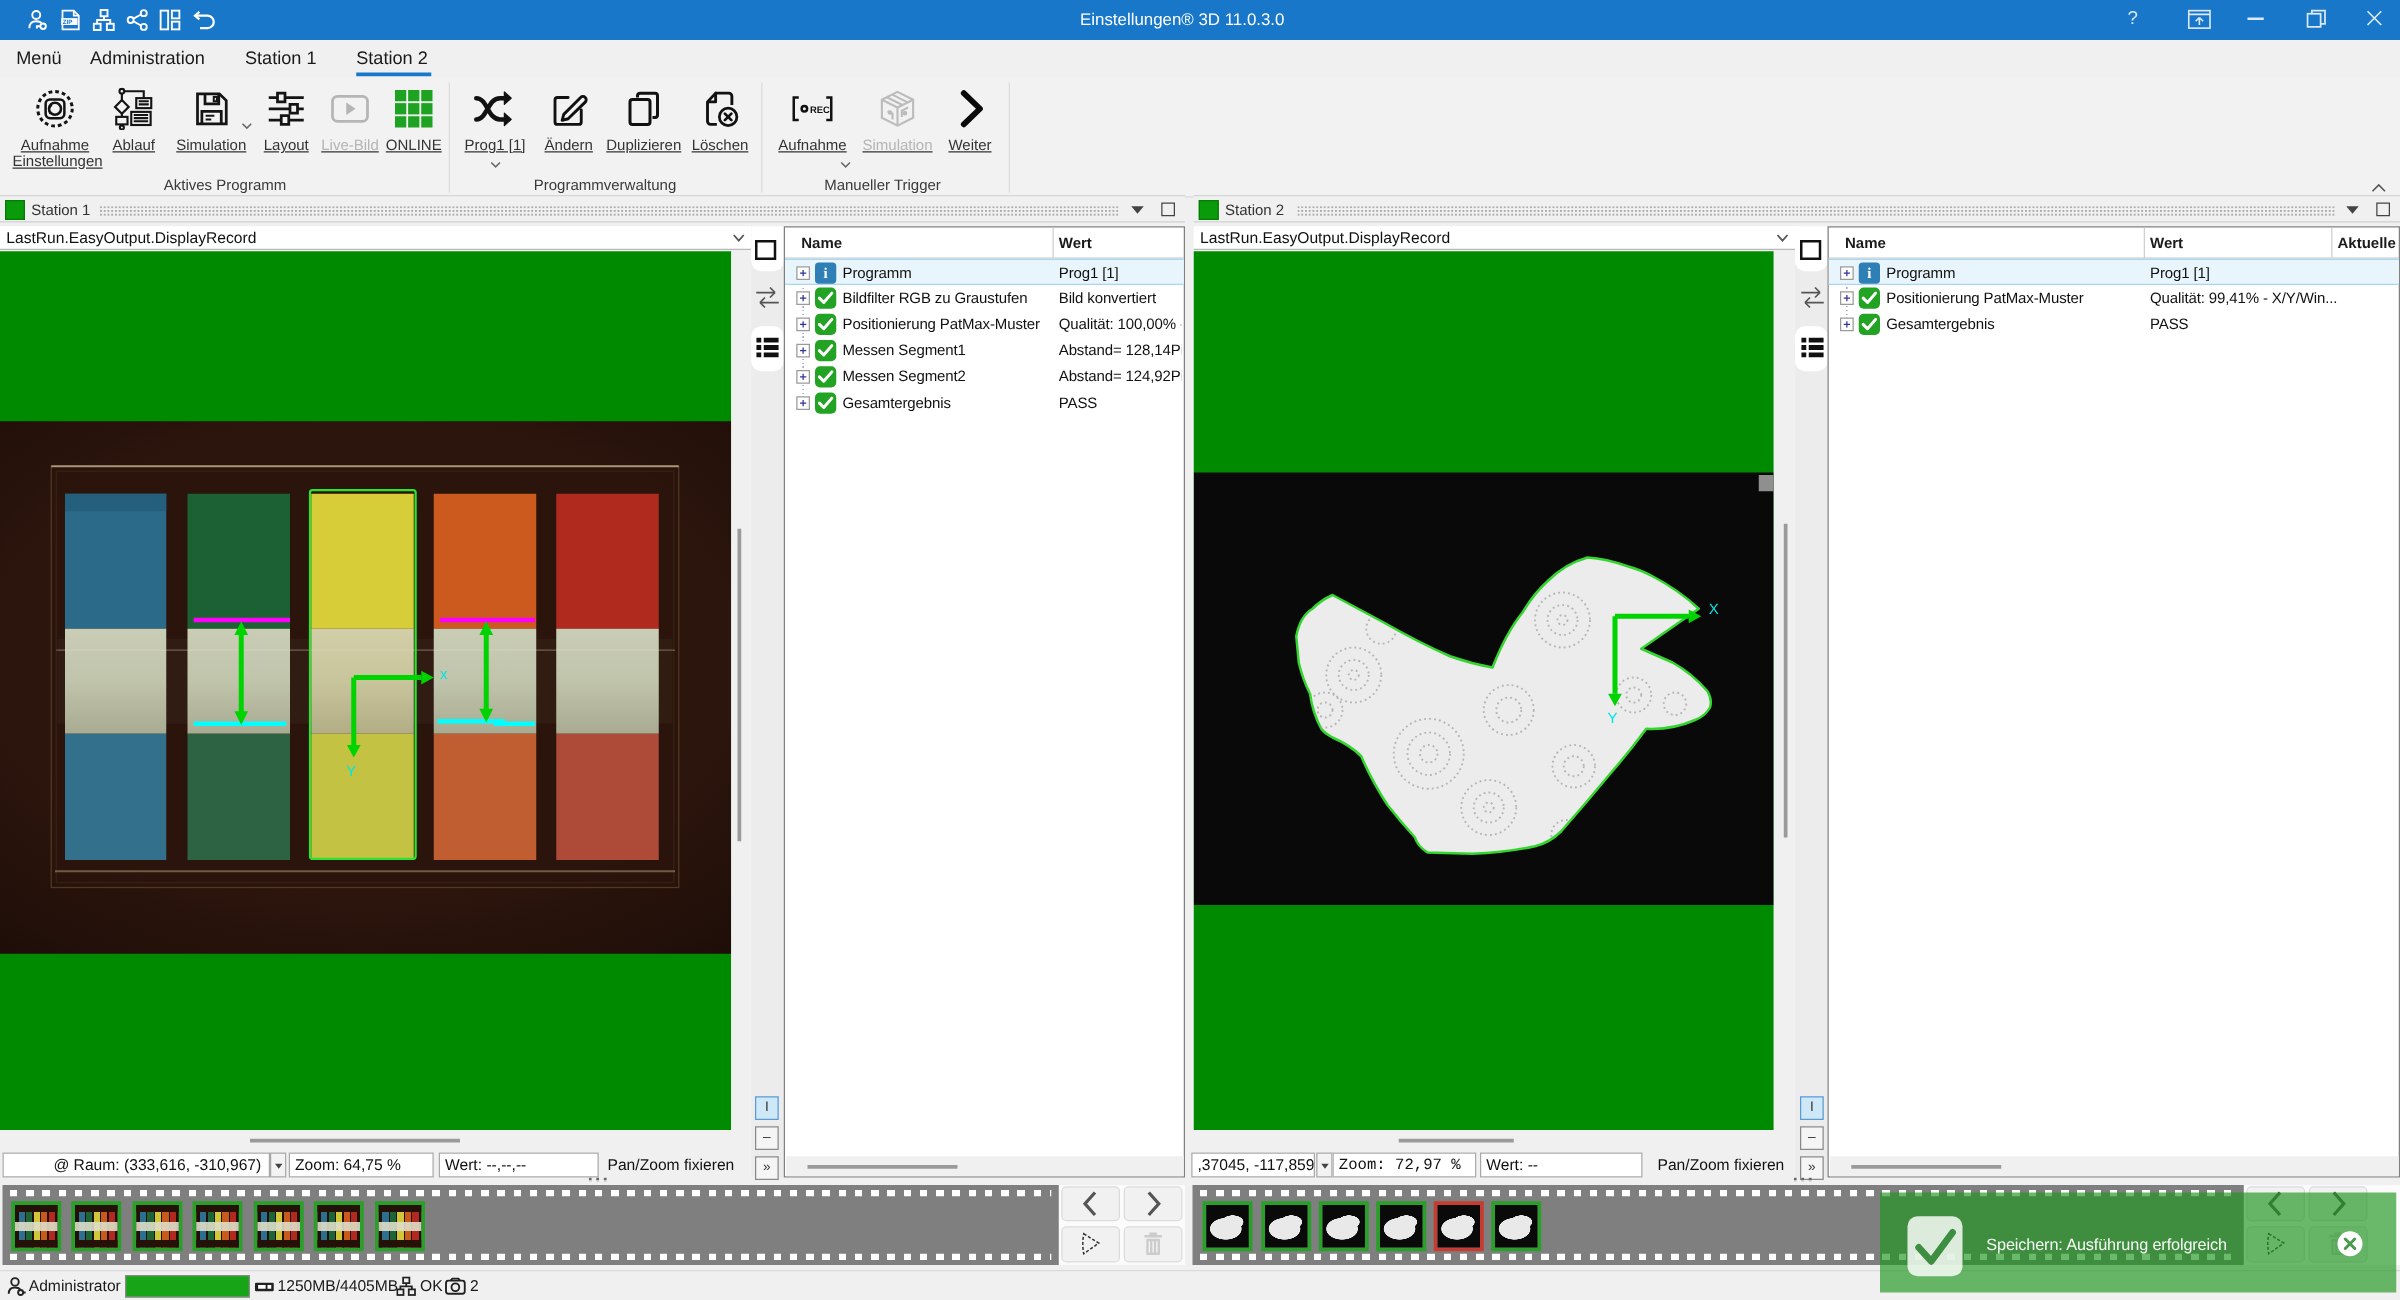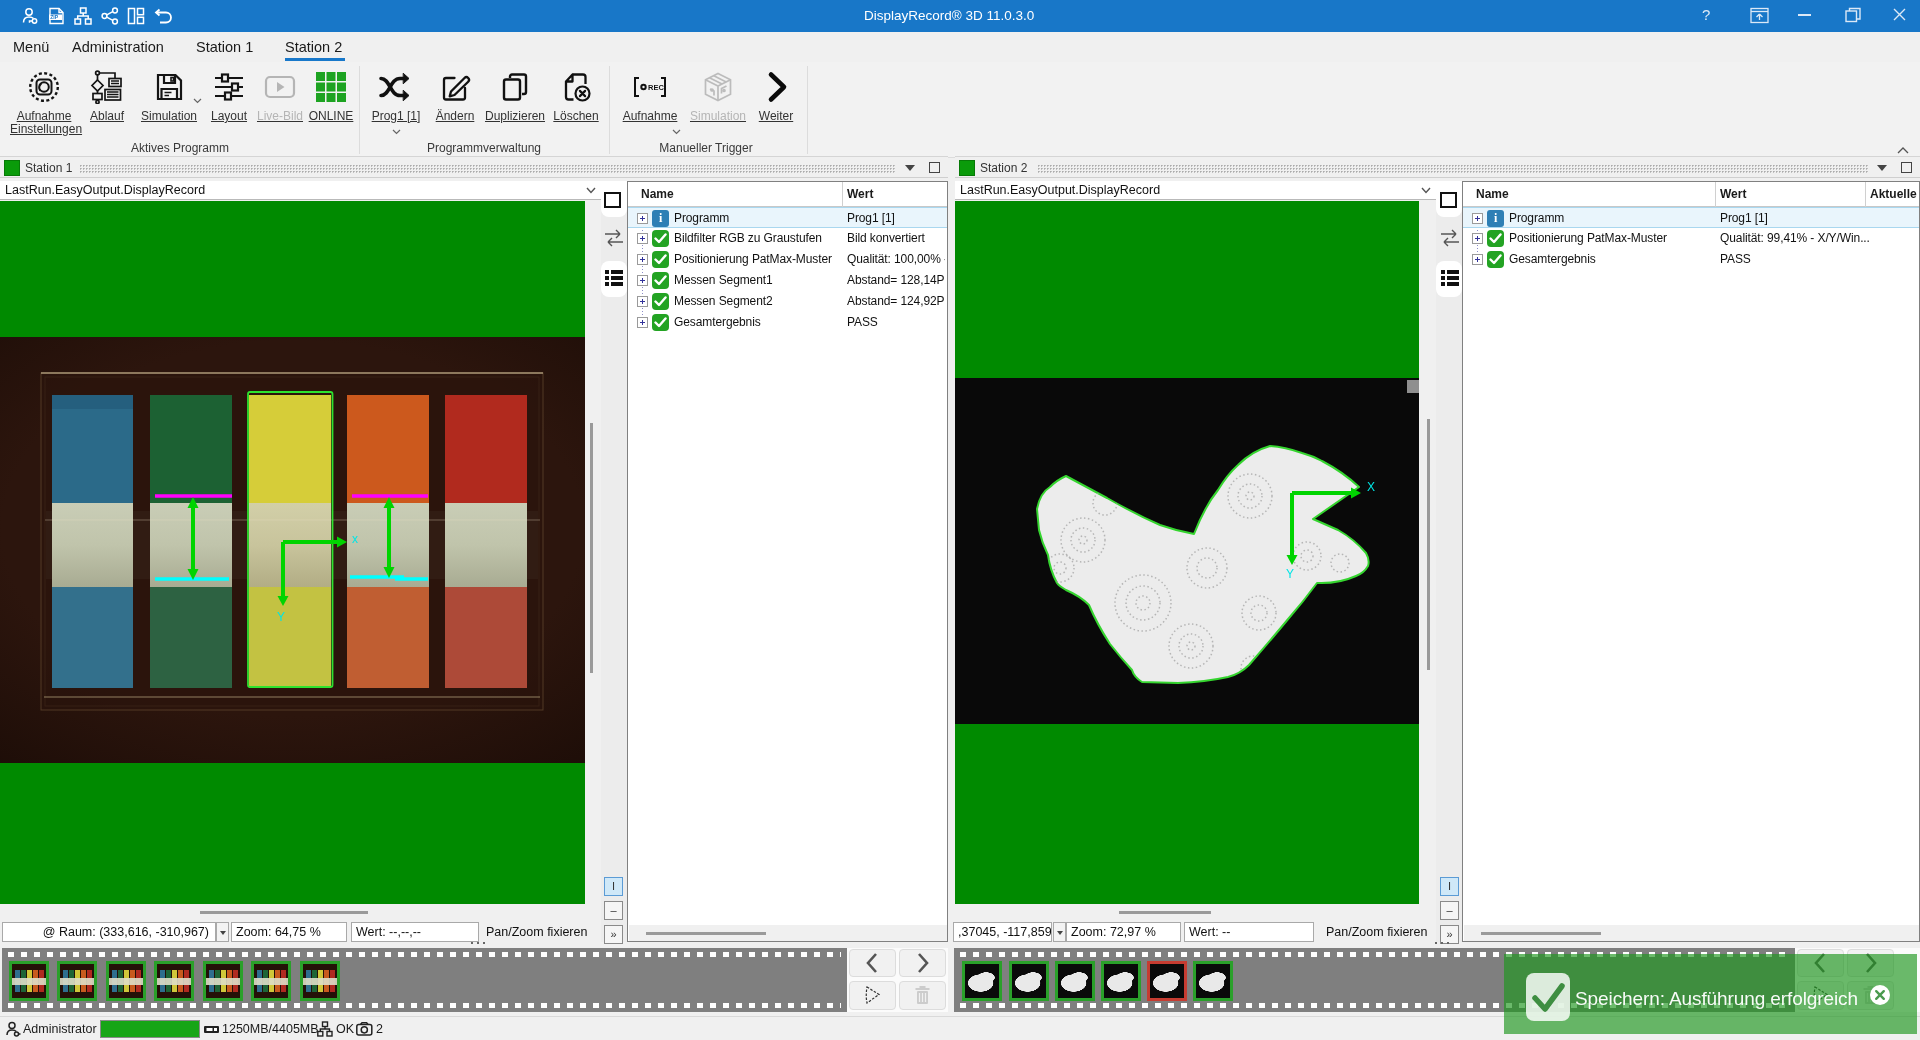--- a/index.html
+++ b/index.html
@@ -90,21 +90,21 @@
       #0a0a0a; }
 
   .navbtn { position:absolute; width:47px; height:28px; background:#f1f1f1; border:1px solid #dcdcdc; border-radius:4px; }
 
   
   .statusbar { position:absolute; left:0; top:1016px; width:1920px; height:24px; background:#f0f0f0; border-top:1px solid #d9d9d9; font-size:12.5px; color:#1a1a1a; }
 
   
   .toast { position:absolute; left:1504px; top:954px; width:413px; height:80px; background:rgba(30,150,30,0.66); }
   .toast .ck { position:absolute; left:22px; top:19px; width:44px; height:48px; background:rgba(255,255,255,.82); border-radius:8px; }
-  .toast .txt { position:absolute; left:71px; top:34px; font-size:19px; letter-spacing:-0.1px; color:rgba(255,255,255,.96); }
+  .toast .txt { position:absolute; left:85px; top:34px; font-size:13px; letter-spacing:-0.1px; color:rgba(255,255,255,.96); }
   .toast .x { position:absolute; left:366px; top:31px; width:20px; height:20px; border-radius:50%; background:#fff; }
 </style>
 </head>
 <body>
 <div id="app">
 
   <div class="titlebar">
     <svg class="tbi" style="left:21px;" width="18" height="18" viewBox="0 0 18 18" fill="none" stroke="#fff" stroke-width="1.5">
       <circle cx="8" cy="5" r="3.2"></circle>
       <path d="M2.5 15.5 Q2.5 10 8 10 Q11 10 12.5 11.5"></path>
@@ -131,21 +131,21 @@
     </svg>
     <svg class="tbi" style="left:127px;" width="18" height="18" viewBox="0 0 18 18" fill="none" stroke="#fff" stroke-width="1.5">
       <rect x="1.5" y="1.5" width="6" height="15"></rect>
       <rect x="10.5" y="1.5" width="6" height="6.2"></rect>
       <rect x="10.5" y="10.3" width="6" height="6.2"></rect>
     </svg>
     <svg class="tbi" style="left:154px;" width="19" height="18" viewBox="0 0 19 18" fill="none" stroke="#fff" stroke-width="1.8">
       <path d="M5.5 2.5 L2 5.5 L5.5 8.5"></path>
       <path d="M2.5 5.5 H12 A5 5 0 0 1 12 15.5 H6"></path>
     </svg>
-    <div class="tb-title">DisplayRecord® 3D 11.0.3.0</div>
+    <div class="tb-title">Einstellungen® 3D 11.0.3.0</div>
     <div class="abs" style="left:1702px; top:6px; color:#dce9f7; font-size:15px;">?</div>
     <svg class="tbi" style="left:1750px;" width="19" height="17" viewBox="0 0 19 17" fill="none" stroke="#dce9f7" stroke-width="1.3">
       <rect x="1" y="1.5" width="17" height="14"></rect>
       <path d="M1 4.5 H18"></path>
       <path d="M9.5 13 V7 M9.5 7 l-3 3 M9.5 7 l3 3"></path>
     </svg>
     <div class="abs" style="left:1798px; top:14px; width:13px; height:1.6px; background:#dce9f7;"></div>
     <svg class="tbi" style="left:1845px;" width="16" height="16" viewBox="0 0 16 16" fill="none" stroke="#dce9f7" stroke-width="1.4">
       <rect x="1" y="4" width="10.5" height="10.5"></rect>
       <path d="M4.5 4 V1.5 H15 V12 H11.5"></path>
@@ -572,21 +572,21 @@
         </svg>
       </div>
     </div>
     <div class="gutter" style="left:1419px; top:201px; width:17px; height:703px;"></div>
     <div class="vthumb" style="left:1427px; top:419px; height:251px;"></div>
     <div class="gutter" style="left:955px; top:904px; width:481px; height:18px;"></div>
     <div class="hthumb" style="left:1119px; top:911px; width:92px;"></div>
     <div class="statusrow" style="left:955px; top:922px; width:481px;">
       <div class="sfield" style="left:-2px; width:99px;">,37045, -117,859)</div>
       <div class="sdrop" style="left:98px;"></div>
-      <div class="sfield" style="left:111px; width:115px;">Zoom: 72,97 %</div>
+      <div class="sfield" style="left:111px; width:115px;font-family:Liberation Mono, monospace;">Zoom: 72,97 %</div>
       <div class="sfield" style="left:229px; width:130px;">Wert: --</div>
       <div class="abs" style="left:371px; top:3px;">Pan/Zoom fixieren</div>
     </div>
     <div class="toolstrip" style="left:1436px; top:181px; height:761px;">
       <div class="abs" style="left:0px; top:0px; width:26px; height:36px; background:#fff; border-radius:0 0 8px 8px;"></div>
       <div class="abs" style="left:0px; top:80px; width:26px; height:36px; background:#fff; border-radius:8px;"></div>
     </div>
     <div class="chkbox" style="left:1440px; top:192px;"></div>
     <svg class="abs" style="left:1440px; top:229px;" width="20" height="18" viewBox="0 0 20 18" fill="none" stroke="#555" stroke-width="1.4">
       <path d="M1 5 H16 M16 5 l-4 -4 M16 5 l-4 4"></path>

